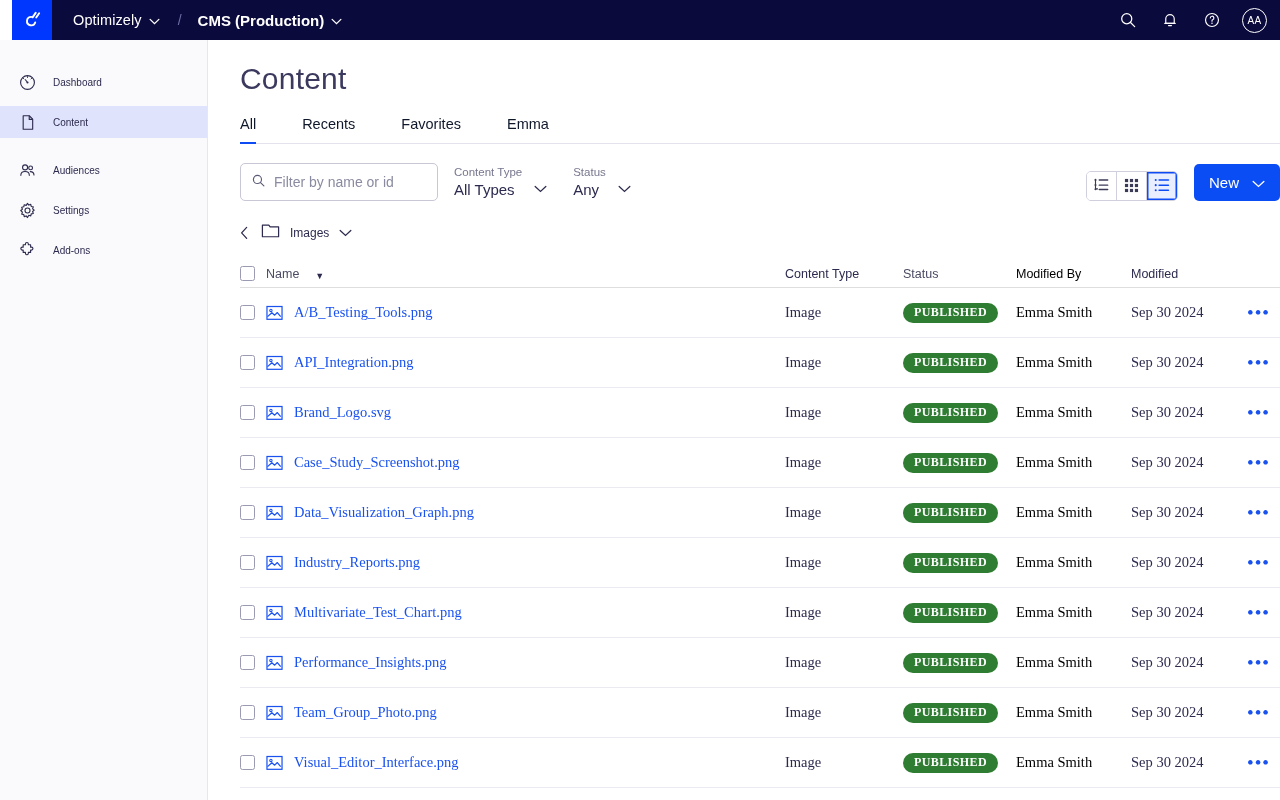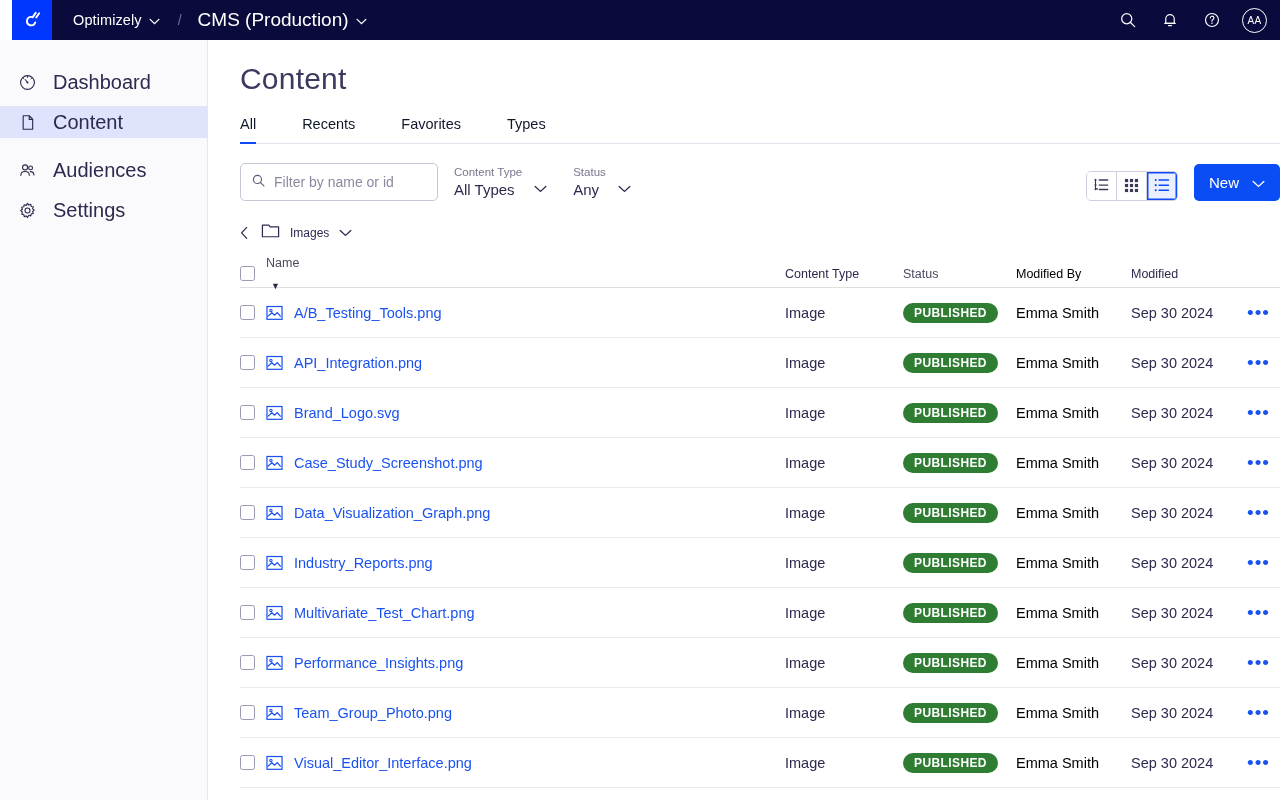--- a/index.html
+++ b/index.html
@@ -18,42 +18,42 @@
     background: #0b0a3c; display: flex; align-items: center;
   }
   .logo-tile {
     width: 40px; height: 40px; background: #0037ff;
     display: flex; align-items: center; justify-content: center; flex: none;
   }
   .brand-wrap { display: flex; align-items: center; height: 40px; padding-left: 21px; }
   .brand-name { color: #ffffff; font-size: 14.5px; letter-spacing: .1px; }
   .chev-top { margin-left: 7px; display: block; }
   .brand-sep { color: #6f6fa8; font-size: 14px; margin: 0 16px 0 18px; }
-  .env-name { color: #ffffff; font-size: 19px; }
+  .env-name { color: #ffffff; font-size: 15px; font-weight: bold; }
   .top-right {
     margin-left: auto; display: flex; align-items: center; gap: 18px;
     padding-right: 25px;
   }
   .top-ic { width: 24px; height: 24px; display: flex; align-items: center; justify-content: center; cursor: pointer; }
   .avatar {
     width: 25px; height: 25px; border-radius: 50%;
     border: 1.4px solid #ffffff; color: #ffffff; font-size: 10px;
     display: flex; align-items: center; justify-content: center; letter-spacing: .3px;
     cursor: pointer;
   }
 
   
   .sidebar {
     position: absolute; top: 40px; left: 0; width: 208px; height: 760px;
     background: #fafafc; border-right: 1px solid #e6e6ee;
     padding-top: 26px;
   }
   .nav-item {
     height: 32px; display: flex; align-items: center; gap: 15px;
-    padding-left: 16px; cursor: pointer; color: #2c2a4e; font-size: 20px;
+    padding-left: 16px; cursor: pointer; color: #2c2a4e; font-size: 10px;
     margin-bottom: 0;
   }
   .nav-item.active { background: #dfe3fb; }
   .nav-ic { width: 22px; height: 22px; display: flex; align-items: center; justify-content: center; flex: none; }
   .nav-spacer { height: 8px; }
 
   
   .main {
     position: absolute; top: 40px; left: 208px; width: 1072px; height: 760px;
     background: #ffffff;
@@ -119,21 +119,21 @@
   .crumb-chev { cursor: pointer; display: flex; align-items: center; }
 
   
   .table { margin: 17px 0 0 32px; width: 1040px; }
   .thead {
     display: flex; align-items: center; height: 28px;
     border-bottom: 1px solid #dededf; font-size: 12.5px; color: #4a4a63;
   }
   .trow {
     display: flex; align-items: center; height: 50px;
-    border-bottom: 1px solid #eaeaf0; font-size: 14.5px;
+    border-bottom: 1px solid #eaeaf0; font-size: 14.5px; font-family: Liberation Serif, serif;
   }
   .c-check { width: 26px; display: flex; align-items: center; flex: none; }
   .cb {
     width: 15px; height: 15px; border: 1.3px solid #9a9ab2; border-radius: 2.5px;
     background: #fff; cursor: pointer;
   }
   .c-name { flex: 1; display: flex; align-items: center; gap: 11px; min-width: 0; }
   .c-name .fname { color: #1a52f0; cursor: pointer; white-space: nowrap; }
   .c-type { width: 118px; flex: none; color: #2c2a4e; }
   .c-status { width: 113px; flex: none; }
@@ -142,21 +142,21 @@
   .c-more { width: 44px; flex: none; display: flex; justify-content: flex-end; padding-right: 10px; }
   .sort-arrow { font-size: 9px; margin-left: 5px; color: #2c2a4e; }
   .badge {
     display: inline-flex; align-items: center; justify-content: center;
     height: 20px; padding: 0 11px; border-radius: 11px;
     background: #2e7d32; color: #ffffff; font-size: 12px; font-weight: bold;
     letter-spacing: .4px;
   }
   .dots { color: #1a52f0; font-size: 19px; line-height: 10px; cursor: pointer; letter-spacing: 1px; }
   .thumb { width: 17px; height: 17px; flex: none; display: flex; align-items: center; }
-  .hdr-name { display: flex; align-items: flex-start; flex-direction: column; }
+  .hdr-name { display: flex; align-items: flex-end; }
 </style>
 </head>
 <body>
 
 <div class="app">
 
   <div class="topbar">
     <div class="logo-tile">
       <svg width="22" height="22" viewBox="0 0 24 24" fill="none">
         <path d="M11.2 8.6a4.6 4.6 0 1 0 4.3 6.1" stroke="#fff" stroke-width="2.1" stroke-linecap="round"></path>
@@ -248,31 +248,39 @@
       <span class="nav-ic">
         <svg width="19" height="19" viewBox="0 0 22 22" fill="none">
             <circle cx="11" cy="11" r="2.9" stroke="#2c2a4e" stroke-width="1.3"></circle>
             <path d="M11 2.8l1.5 1.9 2.3-.8.5 2.4 2.4.5-.8 2.3 1.9 1.5-1.9 1.5.8 2.3-2.4.5-.5 2.4-2.3-.8L11 19.2l-1.5-1.9-2.3.8-.5-2.4-2.4-.5.8-2.3L3.2 11l1.9-1.5-.8-2.3 2.4-.5.5-2.4 2.3.8L11 2.8z" stroke="#2c2a4e" stroke-width="1.3" stroke-linejoin="round"></path>
           </svg>
       </span>
       <span>Settings</span>
     </div>
     <div class="nav-spacer"></div>
 
+    <div class="nav-item">
+      <span class="nav-ic">
+        <svg width="19" height="19" viewBox="0 0 22 22" fill="none">
+            <path d="M8.6 3.4a1.7 1.7 0 0 1 3.4 0v1h2.6v2.7h1a1.7 1.7 0 0 1 0 3.4h-1v2.7H12v1a1.7 1.7 0 0 1-3.4 0v-1H6V10.5H5a1.7 1.7 0 0 1 0-3.4h1V4.4h2.6v-1z" stroke="#2c2a4e" stroke-width="1.3" stroke-linejoin="round"></path>
+          </svg>
+      </span>
+      <span>Add-ons</span>
+    </div>
   </div>
 
   <div class="main">
 
     <div class="page-title">Content</div>
 
     <div class="tabs">
       <div class="tab active"><span>All</span></div>
       <div class="tab"><span>Recents</span></div>
       <div class="tab"><span>Favorites</span></div>
-      <div class="tab"><span>Types</span></div>
+      <div class="tab"><span>Emma</span></div>
     </div>
 
     <div class="filterbar">
       <div class="search-box">
         <span>
           <svg width="15" height="15" viewBox="0 0 20 20" fill="none">
               <circle cx="8.6" cy="8.6" r="5.4" stroke="#5a5a77" stroke-width="1.5"></circle>
               <path d="M12.7 12.7 17.2 17.2" stroke="#5a5a77" stroke-width="1.5" stroke-linecap="round"></path>
             </svg>
         </span>

